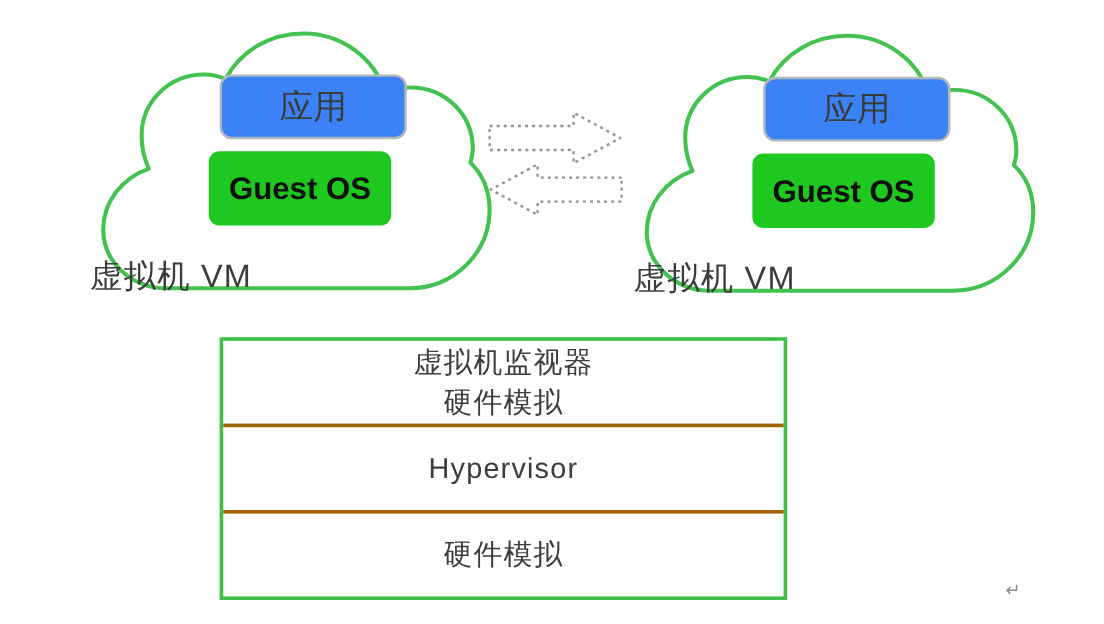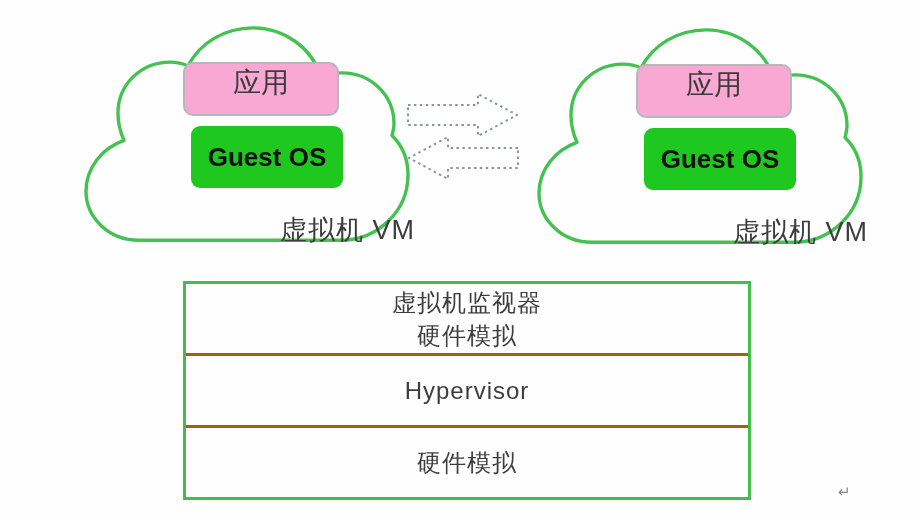--- a/index.html
+++ b/index.html
@@ -7,42 +7,42 @@
     position:relative;width:920px;height:520px;overflow:hidden;
     background:#fffefe;font-family:"Liberation Sans", sans-serif;
   }
   
   .cloud{position:absolute;width:340px;height:230px;}
   .cloud-left{left:75px;top:22px;}
   .cloud-right{left:528px;top:24px;}
   .cloud svg{position:absolute;left:0;top:0;width:100%;height:100%;}
   .app-box{
     position:absolute;left:108px;top:40px;width:152px;height:50px;
-    border:2px solid #b2b8bc;border-radius:10px;background:#f9a8d4;
-    display:flex;justify-content:center;
+    border:2px solid #b2b8bc;border-radius:10px;background:#3b82f6;
+    display:flex;align-items:center;justify-content:center;
     font-size:28px;color:#3b3b3b;
   }
   .guestos-box{
-    position:absolute;left:116px;top:104px;width:152px;height:62px;
+    position:absolute;left:99px;top:104px;width:152px;height:62px;
     border-radius:9px;background:#1fc81f;
     display:flex;align-items:center;justify-content:center;
     font-size:26px;font-weight:bold;color:#101010;
   }
   .vm-caption{
     position:absolute;left:0;top:190px;width:100%;
-    text-align:right;font-size:27px;color:#3c3c3c;letter-spacing:1px;
+    text-align:left;font-size:27px;color:#3c3c3c;letter-spacing:1px;
   }
   
   .arrows{position:absolute;left:402px;top:88px;width:122px;height:100px;}
   .arrows svg{width:100%;height:100%;}
   .arrow-shape{fill:#ffffff;stroke:#8e949a;stroke-width:2;
     stroke-dasharray:2.5 3.4;stroke-linejoin:round;}
   
   .stack{
-    position:absolute;left:183px;top:281px;width:568px;height:219px;
+    position:absolute;left:183px;top:281px;width:473px;height:219px;
     border:3px solid #40bf4b;box-sizing:border-box;background:#fffefe;
     display:flex;flex-direction:column;
   }
   .layer{
     flex:1;display:flex;flex-direction:column;align-items:center;justify-content:center;
     font-size:24px;color:#3d3d3d;letter-spacing:1px;
   }
   .layer + .layer{border-top:3px solid #a16207;}
   .layer .line{line-height:33px;text-align:center;}
   

